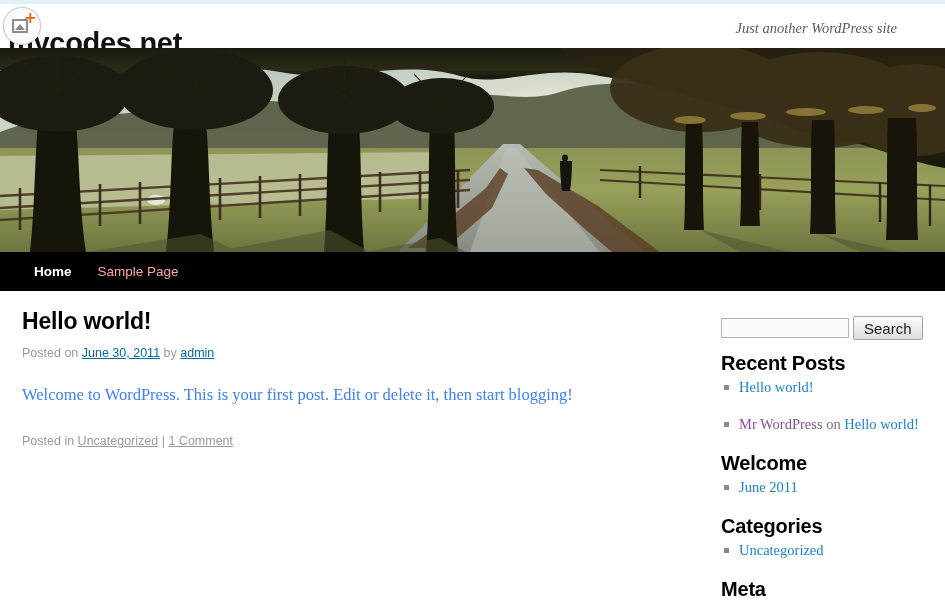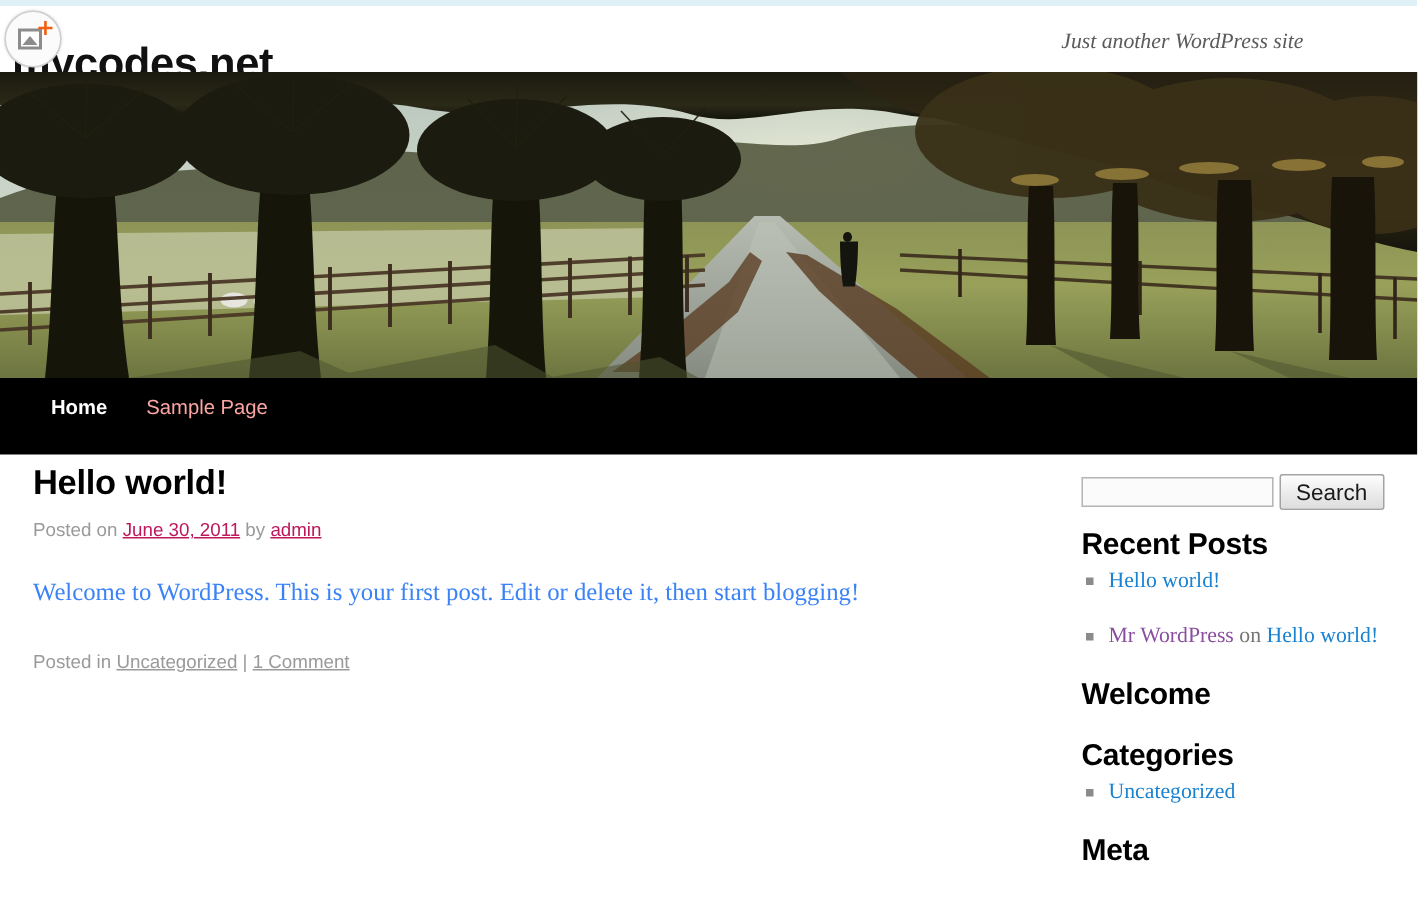--- a/index.html
+++ b/index.html
@@ -83,21 +83,21 @@
     width: 11px; height: 11px;
     color: #f06010;
     font-size: 15px;
     font-weight: bold;
     line-height: 10px;
     text-align: center;
     font-family: "DejaVu Sans", sans-serif;
   }
   .site-description {
     position: absolute;
-    right: 76px; top: 16px;
+    right: 48px; top: 16px;
     font-family: "Liberation Serif", serif;
     font-style: italic;
     font-size: 14.5px;
     color: #5a5a5a;
     white-space: nowrap;
   }
 
   
   .banner {
     position: absolute;
@@ -105,21 +105,21 @@
     width: 945px; height: 204px;
     overflow: hidden;
     background: #0c0d07;
   }
   .banner svg { display: block; }
 
   
   .nav {
     position: absolute;
     left: 0; top: 252px;
-    width: 945px; height: 51px;
+    width: 945px; height: 39px;
     background: #000000;
   }
   .nav ul {
     margin: 0; padding: 0;
     list-style: none;
     position: absolute;
     left: 21px; top: 0;
     height: 39px;
   }
   .nav li {
@@ -154,21 +154,21 @@
     line-height: 30px;
     letter-spacing: -0.2px;
   }
   .entry-meta {
     margin: 9px 0 0 0;
     font-size: 12.5px;
     color: #9a9a9a;
     line-height: 17px;
   }
   .entry-meta a {
-    color: #be185d;
+    color: #0369a1;
     text-decoration: underline;
   }
   .entry-content {
     margin: 21px 0 0 0;
     font-family: "Liberation Serif", serif;
     font-size: 16.5px;
     color: #3b82f6;
     line-height: 24px;
   }
   .entry-footer {
@@ -491,20 +491,25 @@
         <li>
           <a href="#" class="visited">Mr WordPress</a>
           <span class="on">on</span>
           <a href="#">Hello world!</a>
         </li>
       </ul>
     </div>
 
     <div class="widget archives">
       <h3 class="widget-title">Welcome</h3>
+      <ul>
+        <li>
+          <a href="#">June 2011</a>
+        </li>
+      </ul>
     </div>
 
     <div class="widget categories">
       <h3 class="widget-title">Categories</h3>
       <ul>
         <li>
           <a href="#">Uncategorized</a>
         </li>
       </ul>
     </div>

